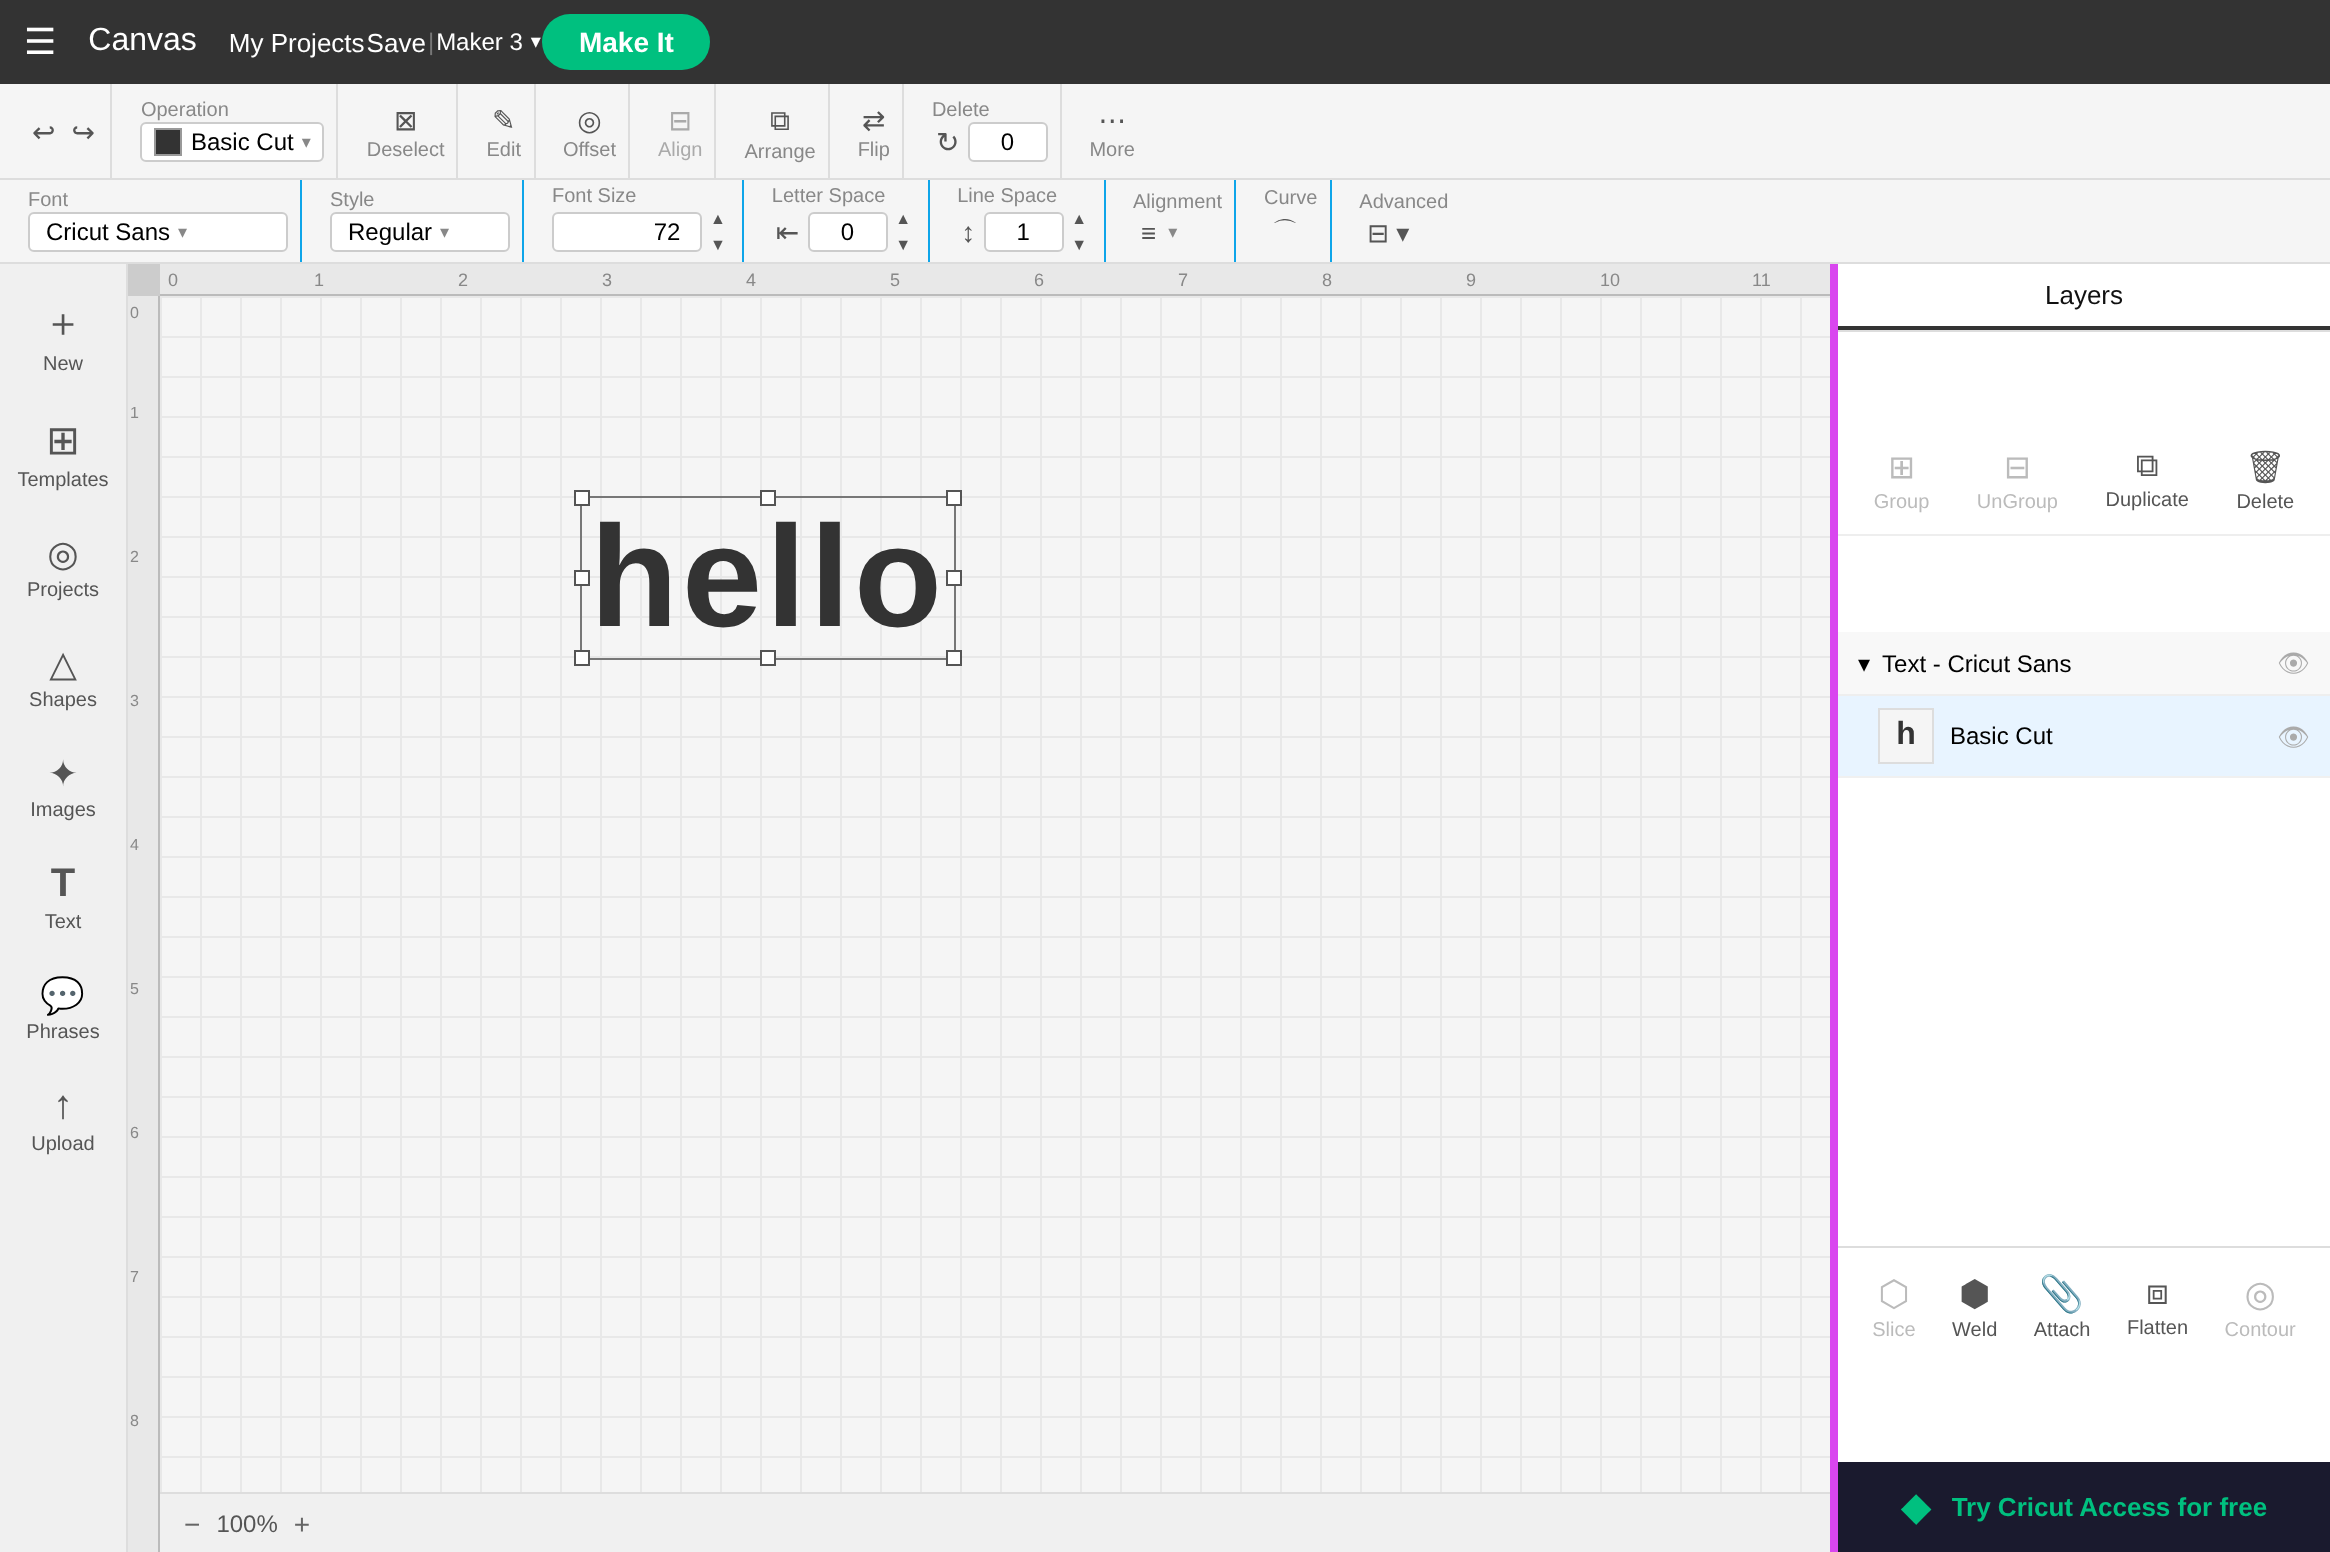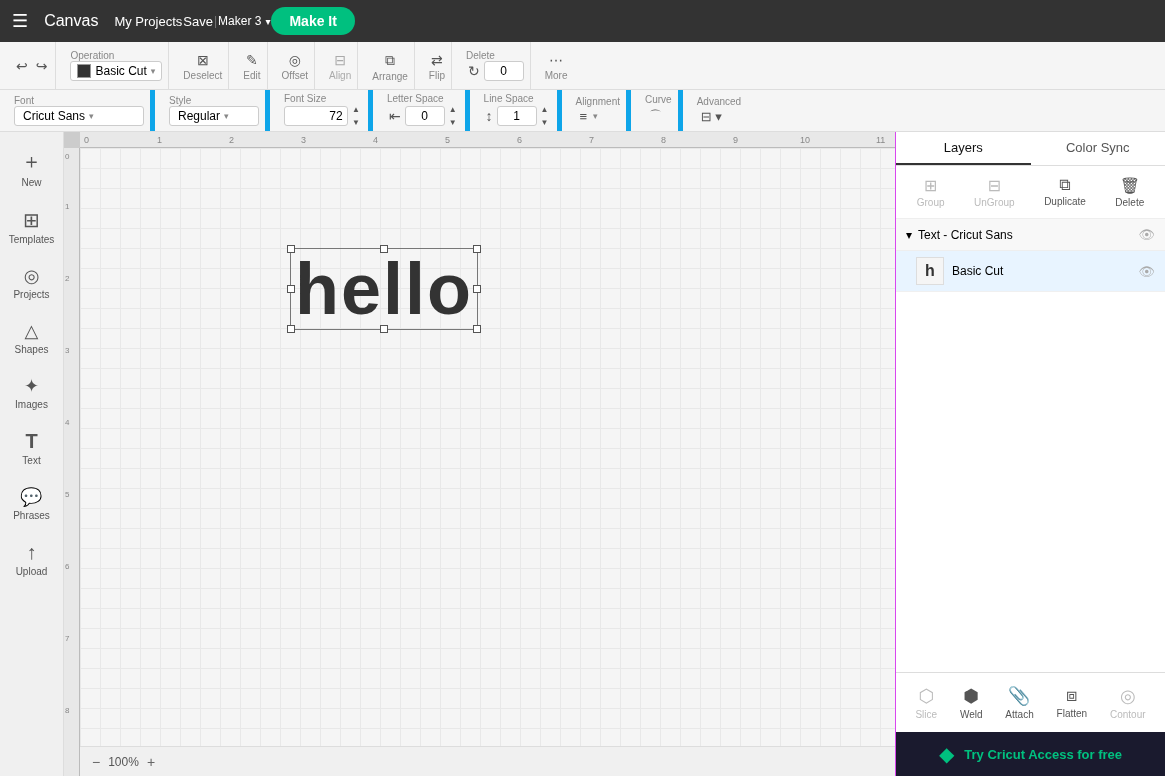--- a/index.html
+++ b/index.html
@@ -36,22 +36,22 @@
     .toolbar-input { width: 50px; border: 1px solid #ccc; border-radius: 3px; padding: 2px 4px; font-size: 12px; text-align: center; }
     .toolbar-dim-label { font-size: 11px; color: #555; }
 
     
     .font-toolbar {
       display: flex; align-items: center; background: #f5f5f5; border-bottom: 1px solid #ddd;
       height: 42px; padding: 0 8px; gap: 8px;
     }
     .font-select { display: flex; align-items: center; background: white; border: 1px solid #ccc; border-radius: 3px; padding: 2px 8px; font-size: 12px; gap: 4px; min-width: 130px; cursor: pointer; }
     .font-style-select { min-width: 90px; }
-    .font-size-input { width: 64px; padding-left: 44px; }
-    .font-toolbar-group { display: flex; align-items: center; gap: 4px; padding: 0 6px; border-right: 5px solid #0ea5e9; height: 100%; }
+    .font-size-input { width: 75px; padding-left: 44px; }
+    .font-toolbar-group { display: flex; align-items: center; gap: 4px; padding: 0 6px; border-right: 1px solid #0ea5e9; height: 100%; }
     .font-toolbar-group:last-child { border-right: none; }
     .icon-btn { background: none; border: none; cursor: pointer; color: #555; font-size: 13px; padding: 2px 4px; }
 
     
     .main-layout { display: flex; height: calc(776px - 42px - 48px - 42px); }
 
     
     .left-sidebar {
       width: 64px; background: #f0f0f0; border-right: 1px solid #ddd;
       display: flex; flex-direction: column; align-items: center; padding-top: 8px; gap: 4px;
@@ -104,21 +104,21 @@
       color: #333; line-height: 1; letter-spacing: 2px;
     }
     .selection-handle {
       position: absolute; width: 8px; height: 8px; background: white; border: 1px solid #555;
     }
 
     
     .ruler-mark { position: absolute; font-size: 9px; color: #888; bottom: 2px; }
 
     
-    .right-panel { width: 270px; background: white; border-left: 1px solid #d946ef; display: flex; flex-direction: column; }
+    .right-panel { width: 250px; background: white; border-left: 4px solid #d946ef; display: flex; flex-direction: column; gap: 48px; }
     .right-panel-tabs { display: flex; border-bottom: 1px solid #ddd; }
     .right-tab {
       flex: 1; padding: 8px; text-align: center; font-size: 13px; cursor: pointer;
       border-bottom: 2px solid transparent; color: #555;
     }
     .right-tab.active { border-bottom: 2px solid #333; color: #111; font-weight: 500; }
 
     .layers-actions { display: flex; justify-content: space-around; padding: 6px; border-bottom: 1px solid #eee; }
     .layers-action-btn {
       display: flex; flex-direction: column; align-items: center; gap: 2px;
@@ -447,21 +447,20 @@
       <span class="zoom-icon">−</span>
       <span class="zoom-label">100%</span>
       <span class="zoom-icon">+</span>
     </div>
   </div>
 
   <div class="right-panel">
 
     <div class="right-panel-tabs">
       <div class="right-tab active">Layers</div>
-      <div class="right-tab">Color Sync</div>
     </div>
 
     <div class="layers-actions">
       <button class="layers-action-btn disabled">
         <span class="action-icon">⊞</span>
         <span>Group</span>
       </button>
       <button class="layers-action-btn disabled">
         <span class="action-icon">⊟</span>
         <span>UnGroup</span>

